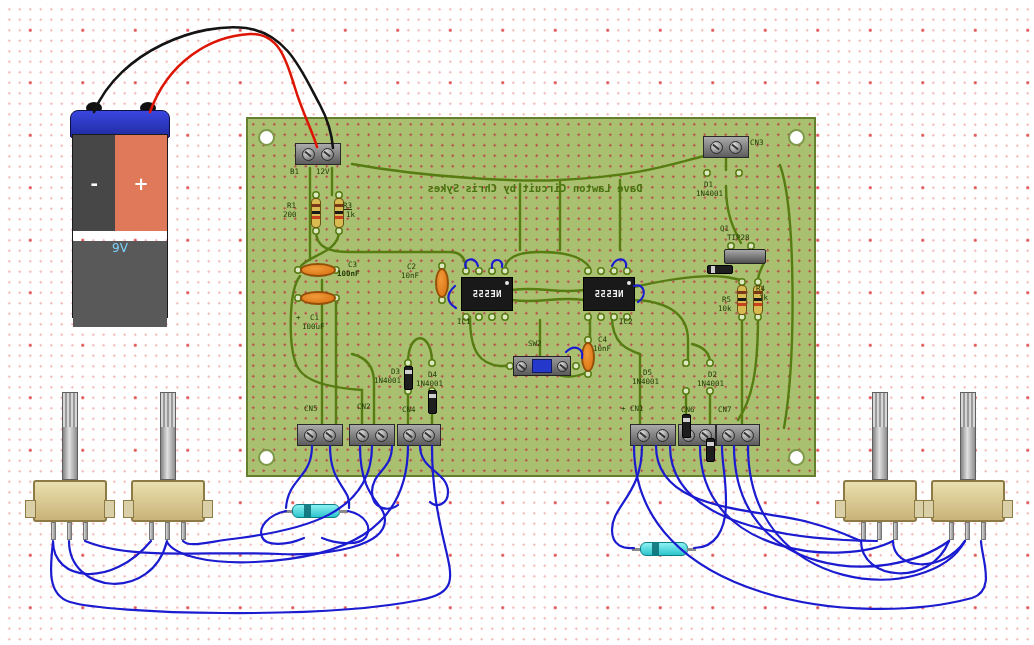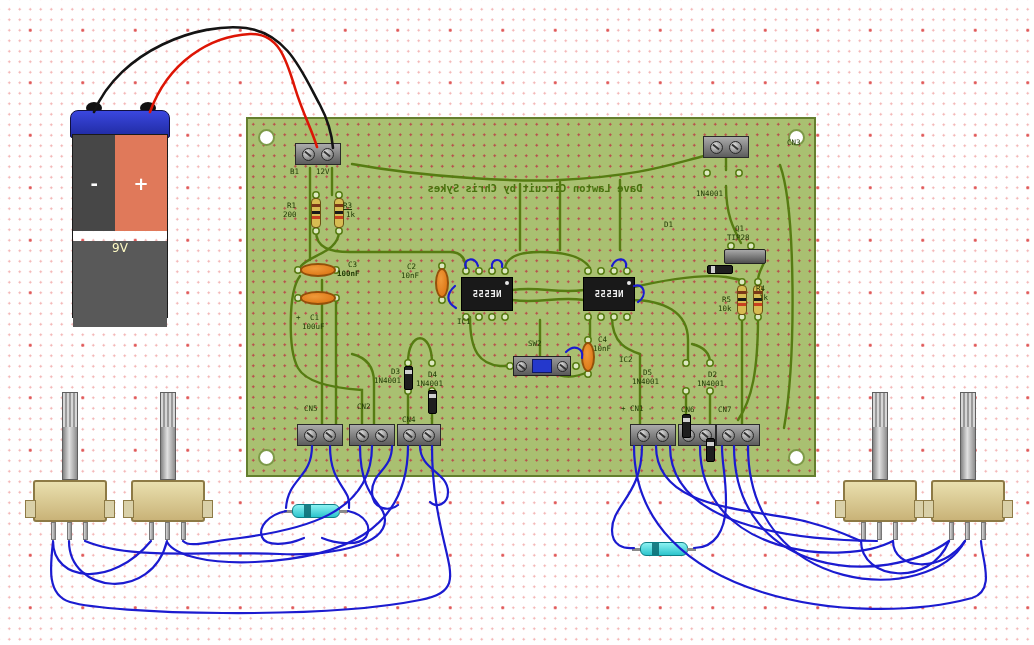--- a/index.html
+++ b/index.html
@@ -89,21 +89,21 @@
     border:1px solid #101040;border-radius:8px 8px 2px 2px;box-sizing:border-box;}
   .bbody{position:absolute;left:2px;top:32px;width:96px;height:184px;border:1px solid #1a1a1a;box-sizing:border-box;}
   .btop{display:flex;height:96px;}
   .bneg{width:45%;background:#474747;color:#fff;font:bold 18px "DejaVu Sans",sans-serif;
     display:flex;align-items:center;justify-content:center;}
   .bpos{width:55%;background:#e0795a;color:#fff;font:bold 18px "DejaVu Sans",sans-serif;
     display:flex;align-items:center;justify-content:center;}
   .bbottom{height:86px;background:#595959;color:#fff;text-align:center;}
   .bname{font:bold 16px "DejaVu Sans",sans-serif;letter-spacing:1px;padding-top:14px;}
   .bname::after{content:"";display:inline-block;width:5px;height:5px;background:#e03030;border-radius:50%;margin-left:6px;vertical-align:middle;}
-  .bvolt{font:12px "DejaVu Sans",sans-serif;color:#fef9c3;margin-top:10px;}
+  .bvolt{font:12px "DejaVu Sans",sans-serif;color:#7dd3fc;margin-top:10px;}
 </style>
 </head>
 <body>
 
 <div class="canvas">
 
   <div class="board"></div>
 
   <svg id="traces" width="1034" height="645">
     <g>
@@ -225,42 +225,42 @@
       <span class="blabel" style="left: 343px; top: 201px; text-decoration: underline;">R3</span>
       <span class="blabel" style="left: 346px; top: 210px;">1k</span>
       <span class="blabel" style="left: 348px; top: 260px;">C3</span>
       <span class="blabel" style="left: 337px; top: 269px; font-weight: bold;">100nF</span>
       <span class="blabel" style="left: 407px; top: 262px;">C2</span>
       <span class="blabel" style="left: 401px; top: 271px;">10nF</span>
       <span class="blabel" style="left: 296px; top: 313px;">+</span>
       <span class="blabel" style="left: 310px; top: 313px;">C1</span>
       <span class="blabel" style="left: 302px; top: 322px;">100uF</span>
       <span class="blabel" style="left: 457px; top: 317px;">IC1</span>
-      <span class="blabel" style="left: 619px; top: 317px; margin-top: 38px;">IC2</span>
+      <span class="blabel" style="left: 619px; top: 317px;">IC2</span>
       <span class="blabel" style="left: 528px; top: 339px;">SW2</span>
       <span class="blabel" style="left: 598px; top: 335px;">C4</span>
       <span class="blabel" style="left: 593px; top: 344px;">10nF</span>
       <span class="blabel" style="left: 391px; top: 367px;">D3</span>
       <span class="blabel" style="left: 374px; top: 376px;">1N4001</span>
       <span class="blabel" style="left: 428px; top: 370px;">D4</span>
       <span class="blabel" style="left: 416px; top: 379px;">1N4001</span>
       <span class="blabel" style="left: 643px; top: 368px;">D5</span>
       <span class="blabel" style="left: 632px; top: 377px;">1N4001</span>
       <span class="blabel" style="left: 708px; top: 370px;">D2</span>
       <span class="blabel" style="left: 697px; top: 379px;">1N4001</span>
       <span class="blabel" style="left: 295px; top: 404px; text-align: center;">- CN5</span>
       <span class="blabel" style="left: 357px; top: 402px;">CN2</span>
-      <span class="blabel" style="left: 402px; top: 405px; margin-top: 10px;">CN4</span>
+      <span class="blabel" style="left: 402px; top: 405px;">CN4</span>
       <span class="blabel" style="left: 621px; top: 404px;">+ CN1 -</span>
       <span class="blabel" style="left: 681px; top: 405px;">CN6</span>
       <span class="blabel" style="left: 718px; top: 405px;">CN7</span>
-      <span class="blabel" style="left: 750px; top: 138px; margin-left: 37px;">CN3</span>
-      <span class="blabel" style="left: 664px; top: 180px; margin-top: 40px;">D1</span>
+      <span class="blabel" style="left: 750px; top: 138px;">CN3</span>
+      <span class="blabel" style="left: 704px; top: 180px;">D1</span>
       <span class="blabel" style="left: 696px; top: 189px;">1N4001</span>
-      <span class="blabel" style="left: 735px; top: 224px;">Q1</span>
+      <span class="blabel" style="left: 720px; top: 224px;">Q1</span>
       <span class="blabel" style="left: 727px; top: 233px;">TIP28</span>
       <span class="blabel" style="left: 756px; top: 284px;">R4</span>
       <span class="blabel" style="left: 759px; top: 293px;">1k</span>
       <span class="blabel" style="left: 722px; top: 295px;">R5</span>
       <span class="blabel" style="left: 718px; top: 304px;">10k</span>
     </div>
 
   <svg id="wires" width="1034" height="645">
     <g>
       <path class="kwire" d="M94,112 C120,50 200,22 246,28 C288,34 302,72 320,105 C328,120 332,136 333,148"></path>

